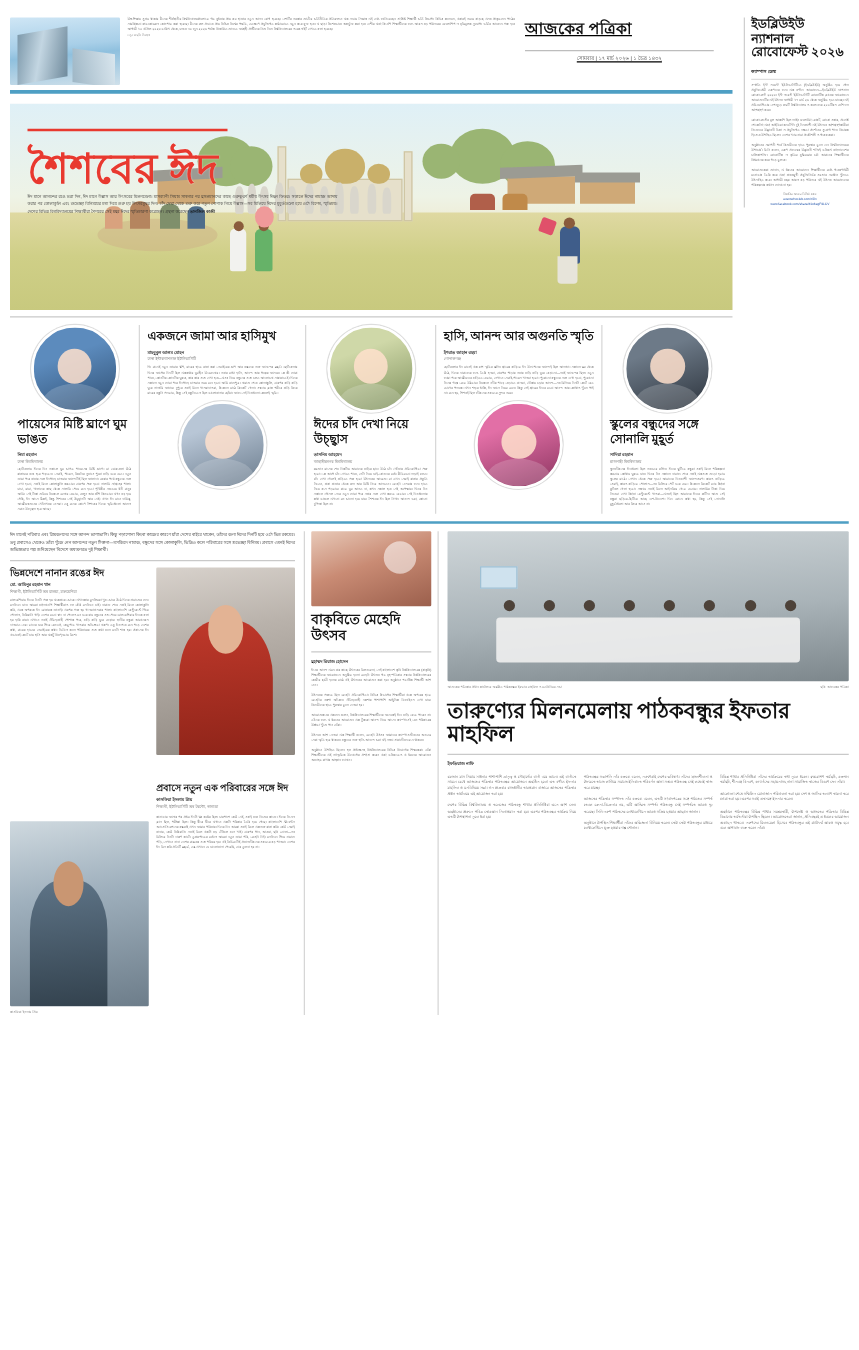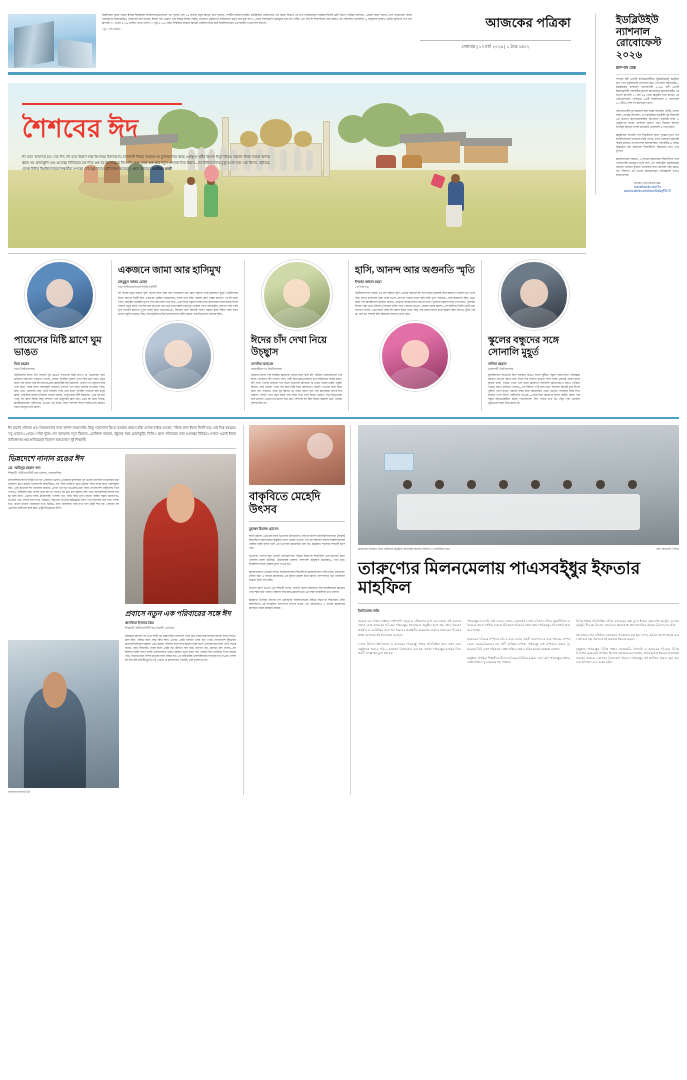--- a/index.html
+++ b/index.html
@@ -38,21 +38,21 @@
     background: linear-gradient(100deg,#7d99ab,#c3d6e2 45%,#6f8a9c);
     transform: skewY(-10deg); transform-origin: bottom left;
   }
   .topnews-photo:after {
     content:""; position:absolute; right:4px; bottom:0; width:34px; height:27px;
     background: linear-gradient(80deg,#9fb7c6,#d9e6ee);
     transform: skewY(8deg);
   }
   .topnews-text { flex: 1; }
 
-  .masthead { width: 151px; text-align: right; position: relative; }
+  .masthead { width: 151px; text-align: left; position: relative; text-decoration: underline; }
   .mast-kicker {
     font-size: 12.5px; font-weight: bold; color: #111; letter-spacing: .3px;
     font-family: "Liberation Serif", serif;
   }
   .mast-title {
     font-size: 28px; font-weight: bold; color: #111; line-height: 1.05;
     margin-top: 2px; letter-spacing: 1px;
     font-family: "Liberation Serif", serif;
   }
   .mast-dateline {
@@ -64,21 +64,21 @@
     position: absolute; right: -2px; top: 0px;
     width: 19px; height: 17px; background: #cfe3ef;
     display: flex; align-items: center; justify-content: center;
     font-size: 9px; font-weight: bold; color: #123; border:1px solid #b3d2e2;
   }
   .mast-strip { height: 3px; background: #4e9fc4; margin-top: 4px; }
 
   
   .rail {
     position: absolute; right: 8px; top: 14px; width: 84px;
-    border-left: 1px solid #cfcfcf; padding-left: 20px;
+    border-left: 1px solid #cfcfcf; padding-left: 5px;
   }
   .rail-title {
     font-size: 10px; font-weight: bold; line-height: 1.15; color: #111;
     font-family: "Liberation Serif", serif;
   }
   .rail-byline {
     margin-top: 5px; font-size: 3.6px; font-weight: bold; color: #1a1a1a;
     border-bottom: 1px solid #ddd; padding-bottom: 2px;
   }
   .rail-body { margin-top: 3px; }
@@ -97,21 +97,21 @@
     background: linear-gradient(180deg,#dfd9a2,#cfcf87 45%,#c8c97e); }
   .hero-mosque { position:absolute; left:210px; top:22px; width:118px; height:72px; }
   .hero-dome { position:absolute; border-radius:50% 50% 45% 45%; background:#c9b06a; }
   .hero-build { position:absolute; background:#e6e0cb; border:1px solid #cfc6a4; }
   .hero-tree { position:absolute; border-radius:50%; background:#9ab573; }
   .hero-hut { position:absolute; background:#cfa977; }
   .hero-hut-roof { position:absolute; background:#9b9b93; }
   .hero-crowd { position:absolute; border-radius:40% 40% 20% 20%; background:#d9d6cc; }
   .hero-head {
     position: absolute; left: 14px; top: 26px;
-    font-size: 25px; font-weight: bold; color: #e8392f; letter-spacing: .5px;
+    font-size: 33px; font-weight: bold; color: #e8392f; letter-spacing: .5px;
     font-family: "Liberation Serif", serif; text-shadow: 0 0 1px rgba(255,255,255,.9);
   }
   .hero-head-rule { position:absolute; left:14px; top:20px; width:160px; height:2px; background:#e8392f; }
   .hero-intro {
     position: absolute; left: 14px; top: 72px; width: 248px;
     font-size: 3.3px; line-height: 1.75; color: #2c2c2c; text-align: justify;
   }
   .hero-intro b { color: #111; }
 
   
@@ -155,21 +155,20 @@
     font-size: 17px; font-weight: bold; color: #111; line-height: 1.15;
     font-family: "Liberation Serif", serif;
   }
   .medhead {
     font-size: 11px; font-weight: bold; color: #111; line-height: 1.2;
     font-family: "Liberation Serif", serif;
   }
   .subhead {
     font-size: 7.5px; font-weight: bold; color: #111; line-height: 1.25;
     font-family: "Liberation Serif", serif;
-    font-style: italic;
   }
 
   .photo-portrait {
     width: 100%; height: 150px; border-radius: 1px;
     background: linear-gradient(170deg,#d8d2cc 0%,#b9b2ab 35%,#8e8780 100%);
     position: relative; overflow: hidden;
   }
   .photo-portrait .subj {
     position:absolute; left:50%; bottom:0; width:68%; height:72%;
     transform: translateX(-50%); border-radius: 42% 42% 0 0;
@@ -392,21 +391,21 @@
           <div class="subhead">ভিন্নদেশে নানান রঙের ঈদ</div>
           <div class="byline" style="margin-top:3px;">মো. আমিনুর রহমান খান</div>
           <div class="byline-sub">শিক্ষার্থী, ইউনিভার্সিটি অব মালয়া, মালয়েশিয়া</div>
           <div class="micro" style="margin-top:3px;">মালয়েশিয়ায় ঈদের দিনটা শুরু হয় একেবারে ভোরে। এখানকার মুসলিমরা খুব ভোরে উঠে ঈদের নামাজের জন্য মসজিদে যান। আমরা বাংলাদেশি শিক্ষার্থীরাও দল বেঁধে মসজিদে যাই। নামাজ শেষে সবাই মিলে কোলাকুলি করি, একে অপরকে ঈদ মোবারক জানাই। এরপর শুরু হয় খাওয়াদাওয়ার পালা। বাংলাদেশি রেস্টুরেন্টে গিয়ে পোলাও, বিরিয়ানি খাই। দেশের মতো স্বাদ না পেলেও মন ভরে যায় বন্ধুদের সঙ্গ পেয়ে। মালয়েশিয়ায় ঈদকে বলা হয় হারি রায়া। এখানে সবাই ঐতিহ্যবাহী পোশাক পরে, বাড়ি বাড়ি ঘুরে বেড়ায়। স্থানীয় বন্ধুরা আমাদেরও দাওয়াত দেয়। তাদের ঘরে গিয়ে রেনডাং, কেতুপাত খাওয়ার অভিজ্ঞতা দারুণ। তবু দিনশেষে মনে পড়ে দেশের কথা, মায়ের হাতের সেমাইয়ের কথা। ভিডিও কলে পরিবারের সঙ্গে কথা বলে মনটা শান্ত হয়। প্রবাসের ঈদ এভাবেই কেটে যায় হাসি আর একটু বিষণ্নতায় মিশে।</div>
         </div>
         <div>
           <div class="photo-portrait">
             <div class="subj"></div>
               <div class="face"></div>
           </div>
-          <div class="subhead" style="margin-top:5px;">প্রবাসে নতুন এক পরিবারের সঙ্গে ঈদ</div>
+          <div class="subhead" style="margin-top:22px;">প্রবাসে নতুন এক পরিবারের সঙ্গে ঈদ</div>
           <div class="byline" style="margin-top:3px;">কাসফিয়া ইসলাম প্রিয়</div>
           <div class="byline-sub">শিক্ষার্থী, ইউনিভার্সিটি অব টরন্টো, কানাডা</div>
         </div>
       </div>
 
       <div class="cols2" style="margin-top:4px;">
         <div>
           <div class="photo-selfie">
             <div class="subj"></div>
               <div class="face"></div>
@@ -448,21 +447,21 @@
           <div class="h" style="left:64%"></div>
         <div class="h" style="left:74%"></div>
           <div class="h" style="left:84%"></div>
         <div style="position:absolute; left:8%; top:24%; width:30px; height:18px; background:#cfe2ee; border:1px solid #9fc0d4;"></div>
       </div>
       <div class="cap">
         <span>আজকের পত্রিকার প্রধান কার্যালয়ে অনুষ্ঠিত পাঠকবন্ধুর ইফতার মাহফিল ও মতবিনিময় সভা</span>
         <span>ছবি: আজকের পত্রিকা</span>
       </div>
 
-      <div class="bighead" style="margin-top:7px;">তারুণ্যের মিলনমেলায় পাএসবই্ধুর ইফতার মাহফিল</div>
+      <div class="bighead" style="margin-top:7px;">তারুণ্যের মিলনমেলায় পাঠকবন্ধুর ইফতার মাহফিল</div>
       <div class="rule-thin"></div>
       <div class="byline">ইফতিয়াজ নাফি</div>
 
       <div class="cols3">
         <div class="micro2" style="white-space:pre-line;">রমজান মাস সিয়াম সাধনার পাশাপাশি ভ্রাতৃত্ব ও সৌহার্দ্যের বার্তা বয়ে আনে। এই বার্তাকে সামনে রেখে আজকের পত্রিকার পাঠকবন্ধুর আয়োজনে অনুষ্ঠিত হলো এক বর্ণাঢ্য ইফতার মাহফিল ও মতবিনিময় সভা। গত শুক্রবার রাজধানীর কারওয়ান বাজারে আজকের পত্রিকার প্রধান কার্যালয়ে এই আয়োজন করা হয়।
 
 দেশের বিভিন্ন বিশ্ববিদ্যালয় ও কলেজের পাঠকবন্ধু শাখার প্রতিনিধিরা এতে অংশ নেন। অনুষ্ঠানের শুরুতে পবিত্র কোরআন তিলাওয়াত করা হয়। এরপর পাঠকবন্ধুর কার্যক্রম নিয়ে একটি উপস্থাপনা তুলে ধরা হয়।</div>
         <div class="micro2" style="white-space:pre-line;">পাঠকবন্ধুর সভাপতি তাঁর বক্তব্যে বলেন, তরুণেরাই দেশের ভবিষ্যৎ। তাঁদের সৃজনশীলতা ও উদ্যমকে কাজে লাগিয়ে সমাজে ইতিবাচক পরিবর্তন আনা সম্ভব। পাঠকবন্ধু সেই লক্ষ্যেই কাজ করে যাচ্ছে।
 
 আজকের পত্রিকার সম্পাদক তাঁর বক্তব্যে বলেন, একটি সংবাদপত্রের সঙ্গে পাঠকের সম্পর্ক কেবল ক্রেতা-বিক্রেতার নয়, এটি আত্মিক সম্পর্ক। পাঠকবন্ধু সেই সম্পর্ককে আরও দৃঢ় করেছে। তিনি তরুণ পাঠকদের লেখালেখিতে আরও সক্রিয় হওয়ার আহ্বান জানান।

